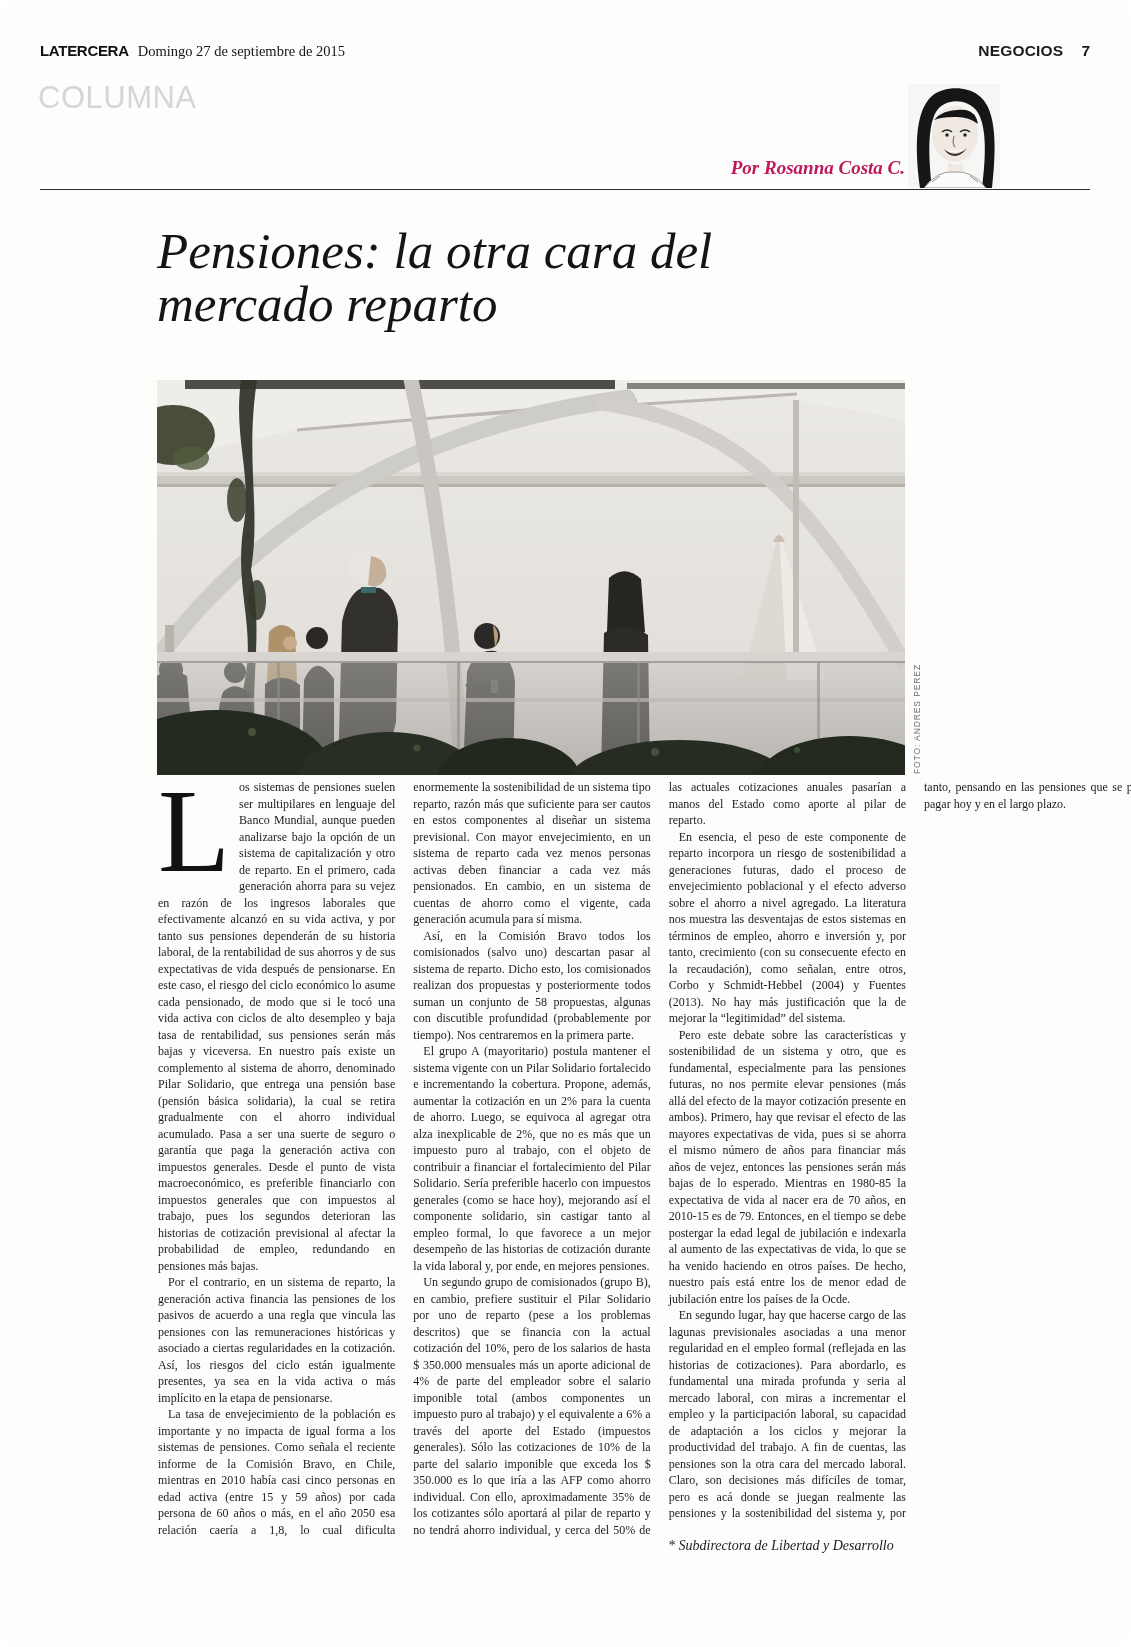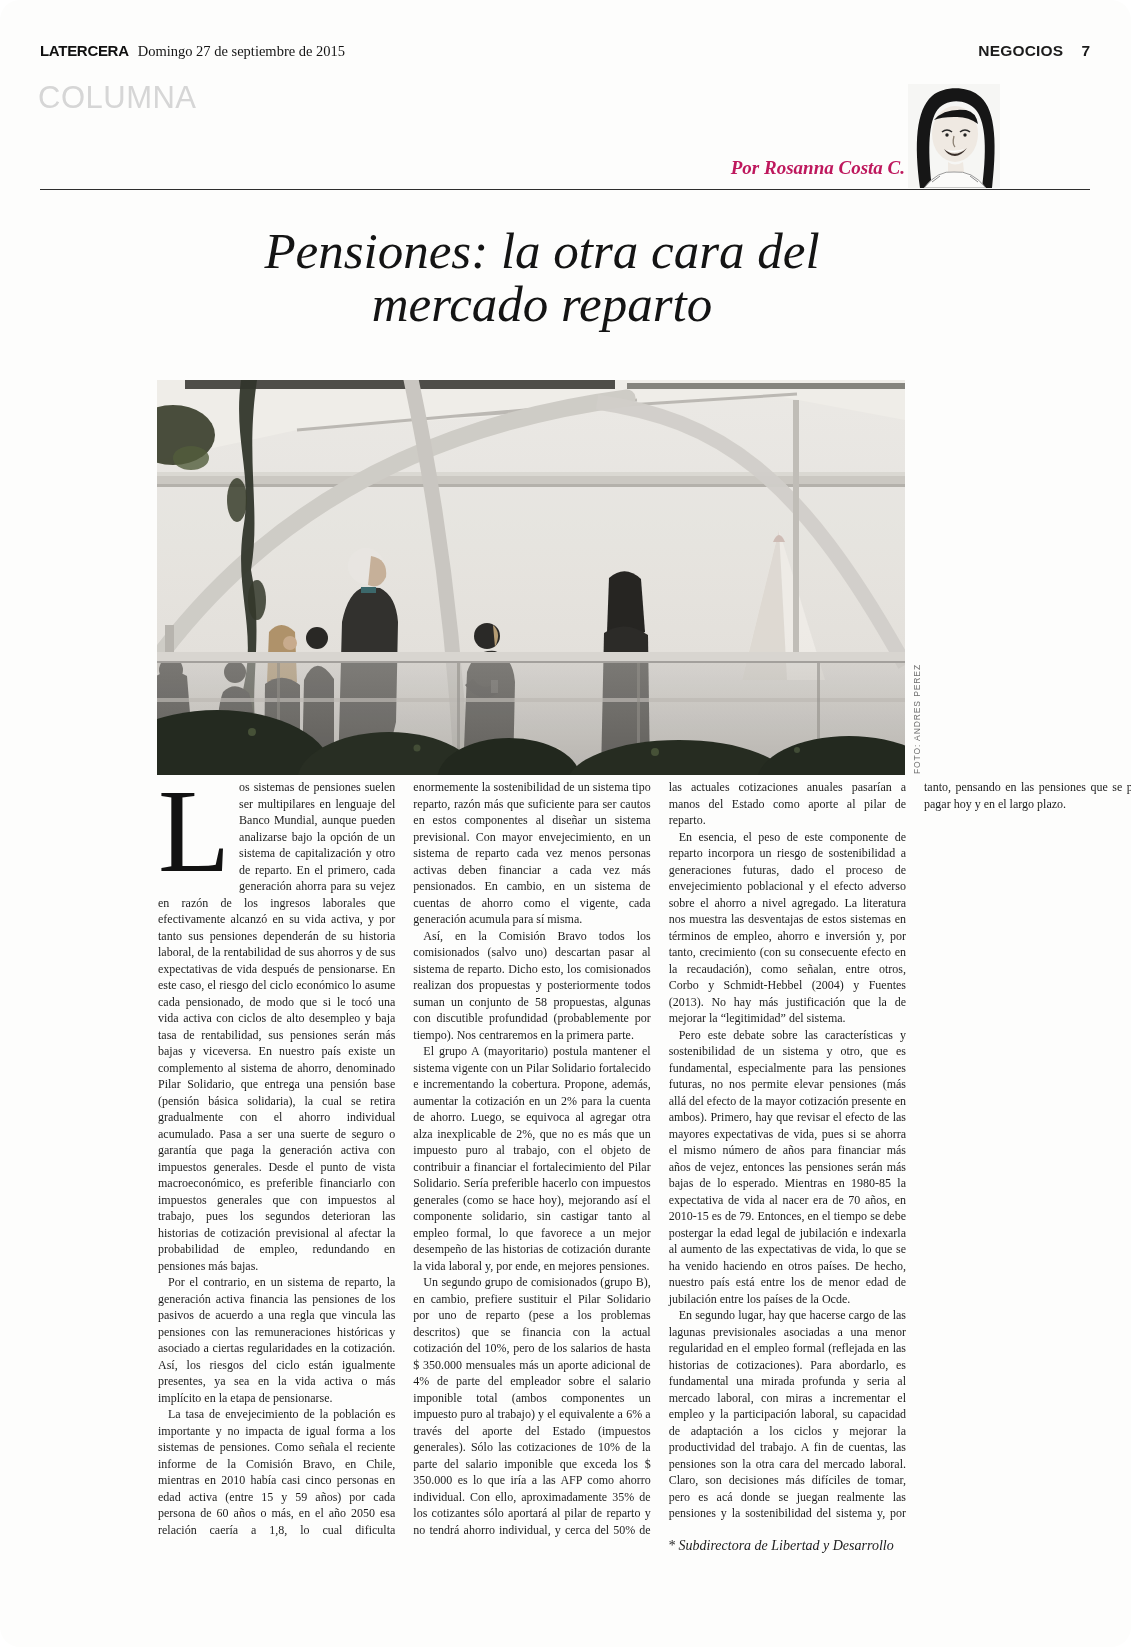--- a/index.html
+++ b/index.html
@@ -20,21 +20,21 @@
   .kicker{position:absolute;top:80px;left:38px;font-family:"Liberation Sans",sans-serif;
           font-weight:normal;font-size:31px;letter-spacing:0.5px;color:#d6d6d6;}
 
   .portrait{position:absolute;left:908px;top:84px;width:92px;height:104px;}
   .byline{position:absolute;top:157px;left:520px;width:385px;text-align:right;
           font-style:italic;font-weight:bold;font-size:19px;color:#be185d;}
   .rule{position:absolute;top:189px;left:40px;width:1050px;border-top:1.5px solid #2e2e2e;}
 
   
   .title{position:absolute;top:225px;left:157px;width:770px;font-style:italic;
-         font-weight:400;font-size:51px;line-height:53px;color:#141414;text-align:center;}
+         font-weight:400;font-size:51px;line-height:53px;color:#141414;}
 
   
   .photo{position:absolute;left:157px;top:380px;width:748px;height:395px;overflow:hidden;
          background:#e4e2de;}
   .photo svg{display:block;}
   .credit-col{position:absolute;left:908px;top:380px;width:14px;height:394px;}
   .credit{position:absolute;bottom:0;right:0;writing-mode:vertical-rl;transform:rotate(180deg);
           font-family:"Liberation Sans",sans-serif;font-size:8.5px;letter-spacing:0.9px;
           color:#6e6e6e;white-space:nowrap;}
 

